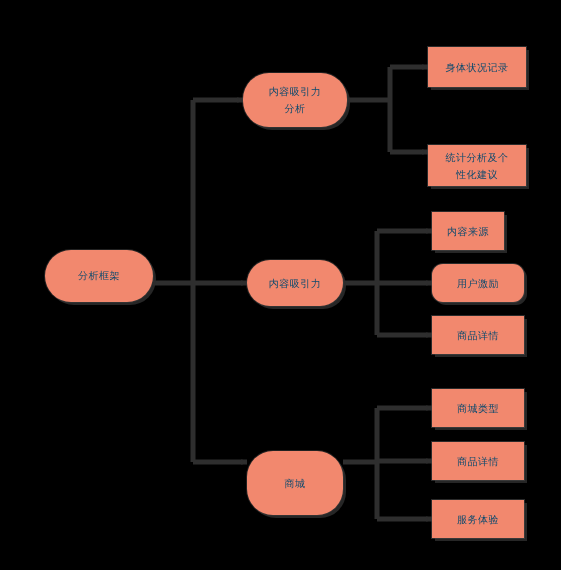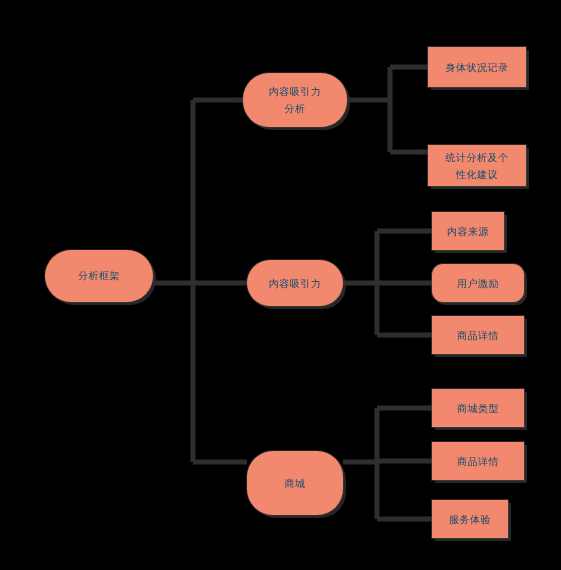--- a/index.html
+++ b/index.html
@@ -122,17 +122,17 @@
 
   <div class="node rounded" style="left:247px; top:439px; width:96px; height:64px;margin-top:12px;">
     <span class="node-label">商城</span>
   </div>
   <div class="node rect" style="left:432px; top:389px; width:92px; height:38px;align-items:center;">
     <span class="node-label">商城类型</span>
   </div>
   <div class="node rect" style="left:432px; top:442px; width:92px; height:38px;justify-content:center;">
     <span class="node-label">商品详情</span>
   </div>
-  <div class="node rect" style="left:432px; top:500px; width:76px; height:38px;">
+  <div class="node rect" style="left:432px; top:500px; width:92px; height:38px;">
     <span class="node-label">服务体验</span>
   </div>
 
 </div>
 
 </body></html>

